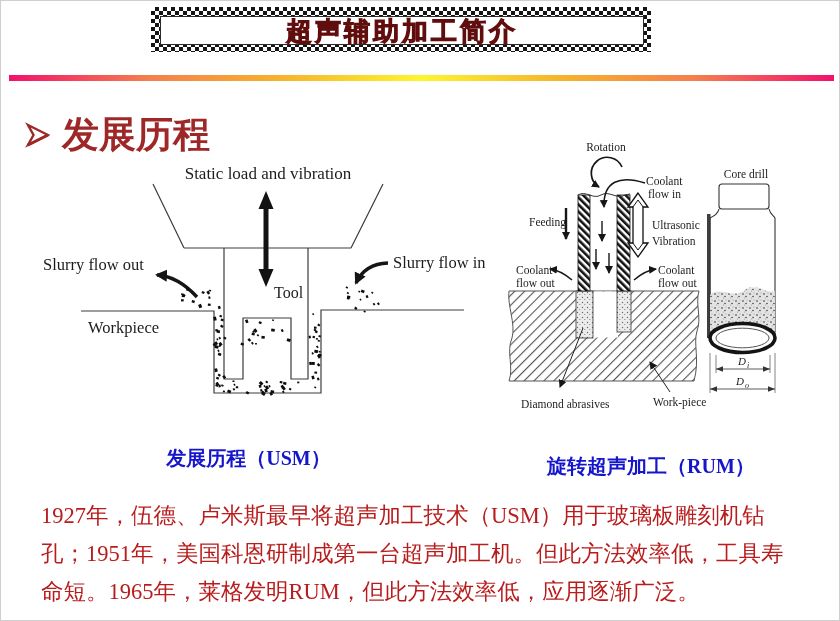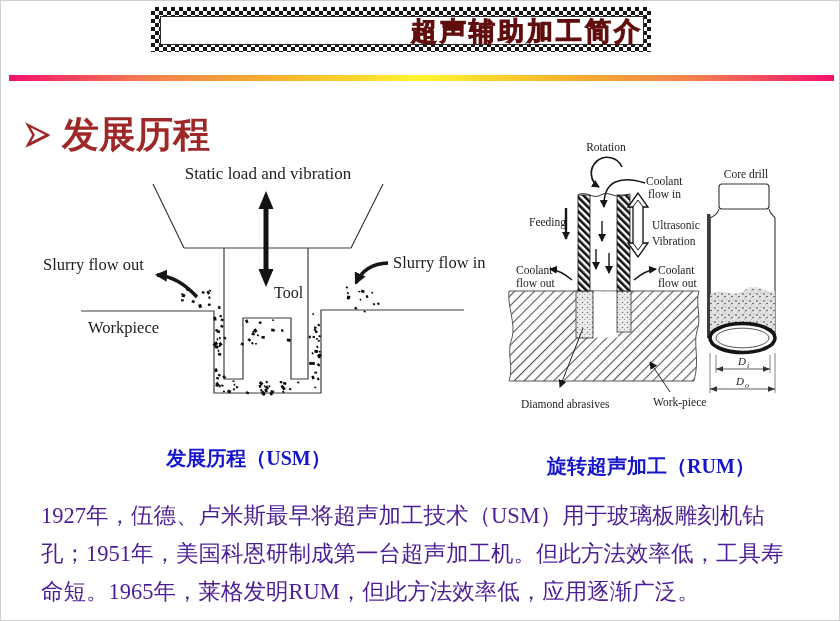--- a/index.html
+++ b/index.html
@@ -6,21 +6,21 @@
   .page{position:relative;width:840px;height:621px;background:#fff;margin:0 auto;
         box-sizing:border-box;border:1px solid #cfcfcf;overflow:hidden;
         font-family:"Liberation Sans",sans-serif;}
   
   .banner{position:absolute;left:150px;top:6px;width:500px;height:45px;box-sizing:border-box;padding:9px;
     background-image:
       linear-gradient(45deg,#151515 25%,transparent 25%,transparent 75%,#151515 75%),
       linear-gradient(45deg,#151515 25%,#fff 25%,#fff 75%,#151515 75%);
     background-size:8px 8px;background-position:0 0,4px 4px;}
   .banner-inner{width:100%;height:100%;background:#fff;border:1px solid #2a2a2a;
-    display:flex;align-items:center;justify-content:flex-end;}
+    display:flex;align-items:center;justify-content:center;}
   .banner-title{font-family:"DejaVu Sans",sans-serif;font-weight:bold;font-size:26px;line-height:26px;
     letter-spacing:3px;color:var(--title-red,#c32222);-webkit-text-stroke:1px var(--title-outline,#5f0d0d);white-space:nowrap;}
   
   .divider{position:absolute;left:8px;top:74px;width:825px;height:6px;
     background:linear-gradient(90deg,var(--dv0,#f2116c) 0%,var(--dv1,#f4804e) 17%,var(--dv2,#f6b32c) 33%,
       var(--dv3,#fdf52e) 50%,var(--dv2,#f6b32c) 67%,var(--dv1,#f4804e) 83%,var(--dv0,#f2116c) 100%);}
   
   .section-heading{position:absolute;left:24px;top:109px;display:flex;align-items:center;gap:12px;
     color:var(--heading-red,#9e2828);font-family:"DejaVu Sans",sans-serif;font-weight:bold;font-size:37px;}
   .bullet-svg{display:block;}
@@ -28,21 +28,21 @@
   .usm-svg{position:absolute;left:30px;top:155px;}
   .rum-svg{position:absolute;left:495px;top:130px;}
   .diag text{font-family:"Liberation Serif",serif;fill:#1c1c1c;}
   
   .caption{position:absolute;font-family:"Liberation Serif","DejaVu Sans",serif;font-weight:bold;
     font-size:20px;color:var(--caption-blue,#1515cc);text-align:center;white-space:nowrap;}
   .caption-usm{left:150px;top:444px;width:195px;}
   .caption-rum{left:520px;top:452px;width:260px;}
   
   .body-text{position:absolute;left:40px;top:496px;width:790px;
-    font-family:"Liberation Serif","DejaVu Sans",serif;font-size:22.5px;line-height:38px;color:#4c1d95;}
+    font-family:"Liberation Serif","DejaVu Sans",serif;font-size:22.5px;line-height:38px;color:#b91c1c;}
   .body-text div{white-space:nowrap;}
 </style>
 </head>
 <body>
 
 <div class="page">
 
   <div class="banner">
     <div class="banner-inner">
       <span class="banner-title">超声辅助加工简介</span>

